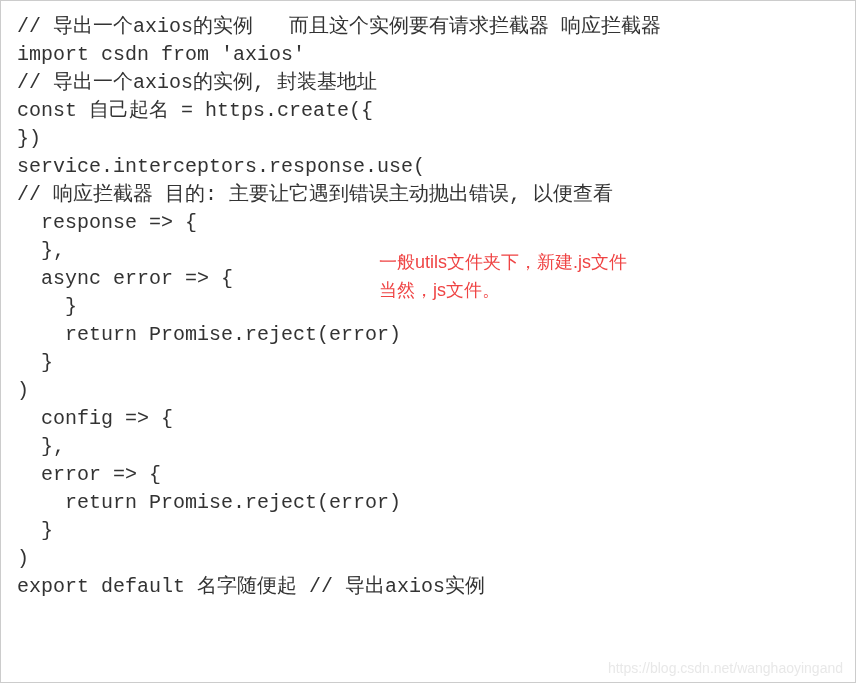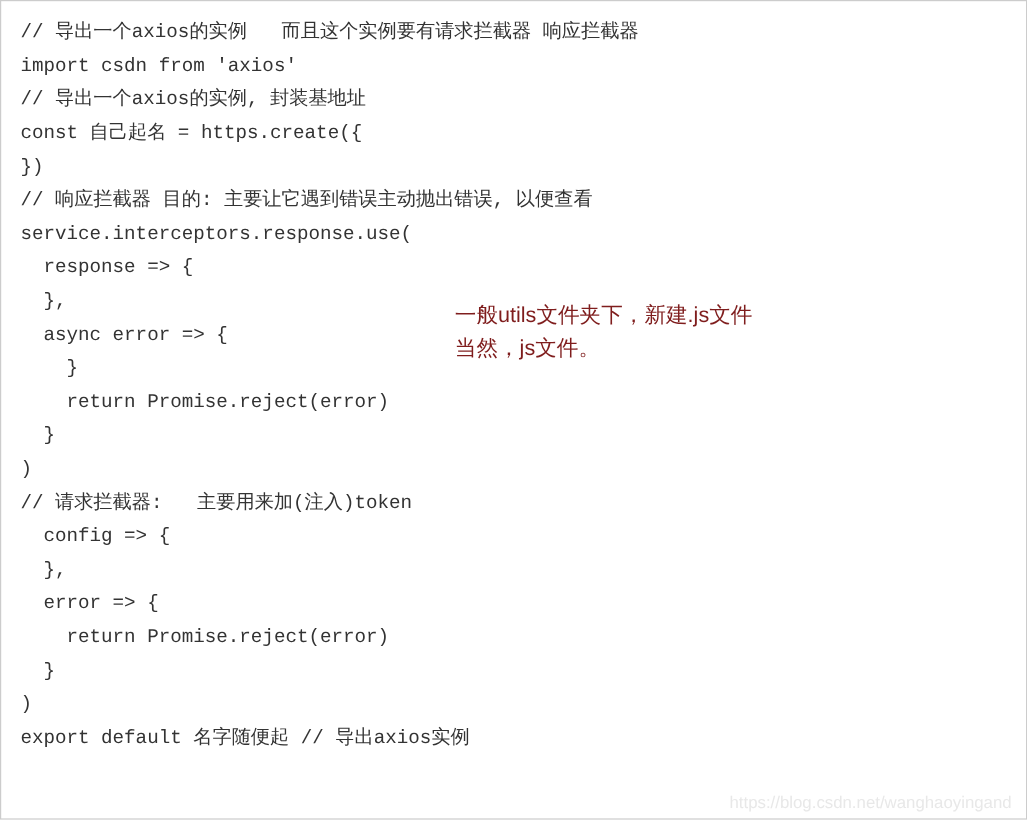--- a/index.html
+++ b/index.html
@@ -14,29 +14,29 @@
     }
     .code-container {
       width: 856px;
       height: 683px;
       border: 1px solid #cccccc;
       padding: 12px 16px;
       position: relative;
       background: #ffffff;
     }
     .code-line {
-      font-size: 16px;
+      font-size: 20px;
       line-height: 28px;
       color: #333333;
       white-space: pre;
       font-family: 'Courier New', Consolas, monospace;
     }
     .annotation {
       position: absolute;
-      color: #7f1d1d;
+      color: #ef4444;
       font-family: 'Microsoft YaHei', 'SimSun', sans-serif;
       font-size: 18px;
       line-height: 26px;
     }
     .annotation-1 {
       top: 248px;
       left: 378px;
     }
     .annotation-2 {
       top: 276px;
@@ -53,30 +53,29 @@
   </style>
 </head>
 <body>
 
 <div class="code-container">
   <div class="code-line">// 导出一个axios的实例   而且这个实例要有请求拦截器 响应拦截器</div>
   <div class="code-line">import csdn from 'axios'</div>
   <div class="code-line">// 导出一个axios的实例, 封装基地址</div>
   <div class="code-line">const 自己起名 = https.create({</div>
   <div class="code-line">})</div>
+  <div class="code-line">service.interceptors.response.use(</div>
   <div class="code-line">// 响应拦截器 目的: 主要让它遇到错误主动抛出错误, 以便查看</div>
-  <div class="code-line">service.interceptors.response.use(</div>
   <div class="code-line">  response =&gt; {</div>
   <div class="code-line">  },</div>
   <div class="code-line">  async error =&gt; {</div>
   <div class="code-line">    }</div>
   <div class="code-line">    return Promise.reject(error)</div>
   <div class="code-line">  }</div>
   <div class="code-line">)</div>
-  <div class="code-line">// 请求拦截器:   主要用来加(注入)token</div>
   <div class="code-line">  config =&gt; {</div>
   <div class="code-line">  },</div>
   <div class="code-line">  error =&gt; {</div>
   <div class="code-line">    return Promise.reject(error)</div>
   <div class="code-line">  }</div>
   <div class="code-line">)</div>
   <div class="code-line">export default 名字随便起 // 导出axios实例</div>
 
   <div class="annotation annotation-1">一般utils文件夹下，新建.js文件</div>
   <div class="annotation annotation-2">当然，js文件。</div>

